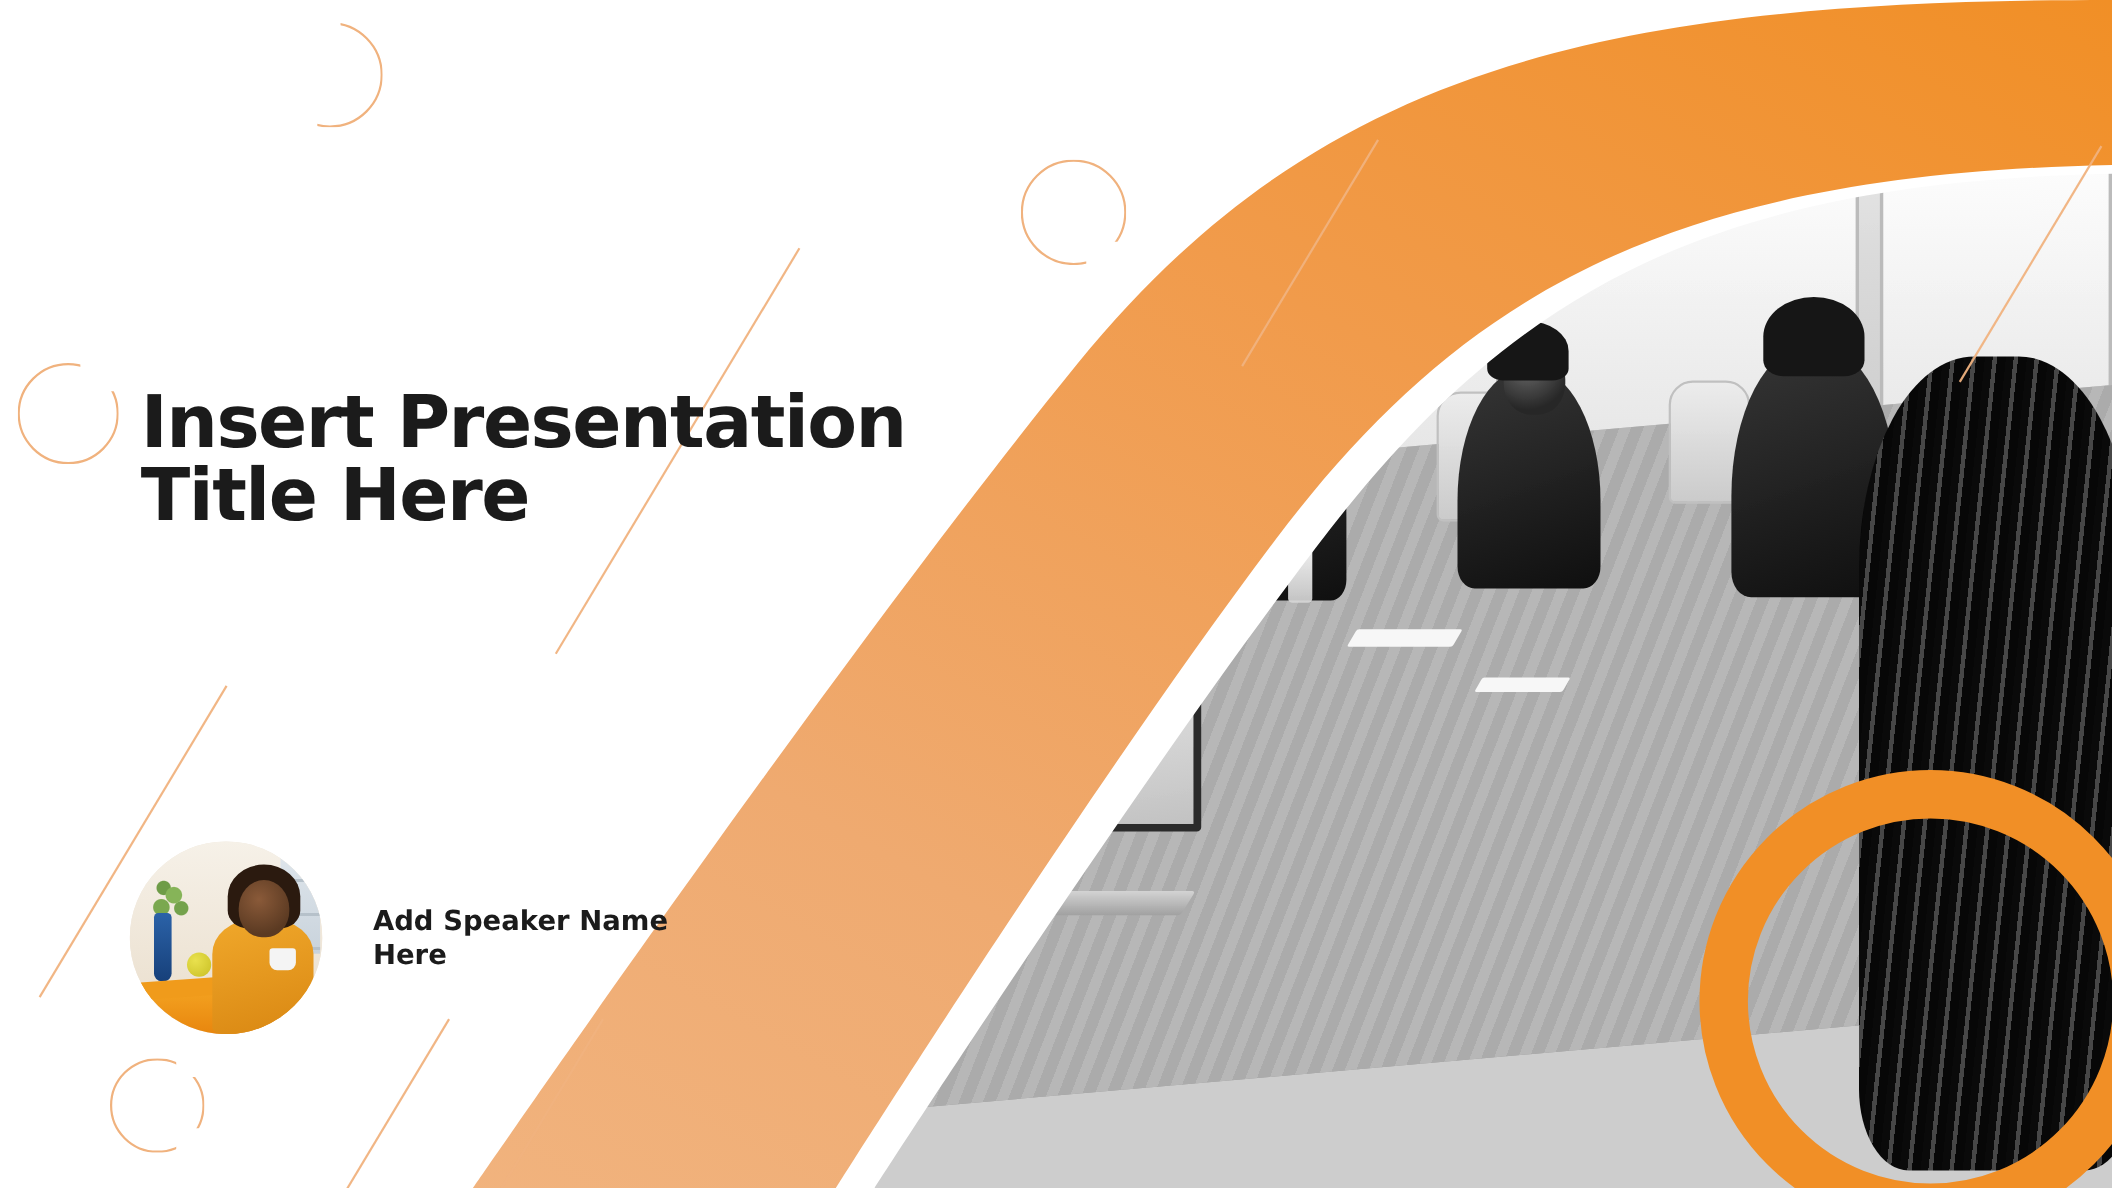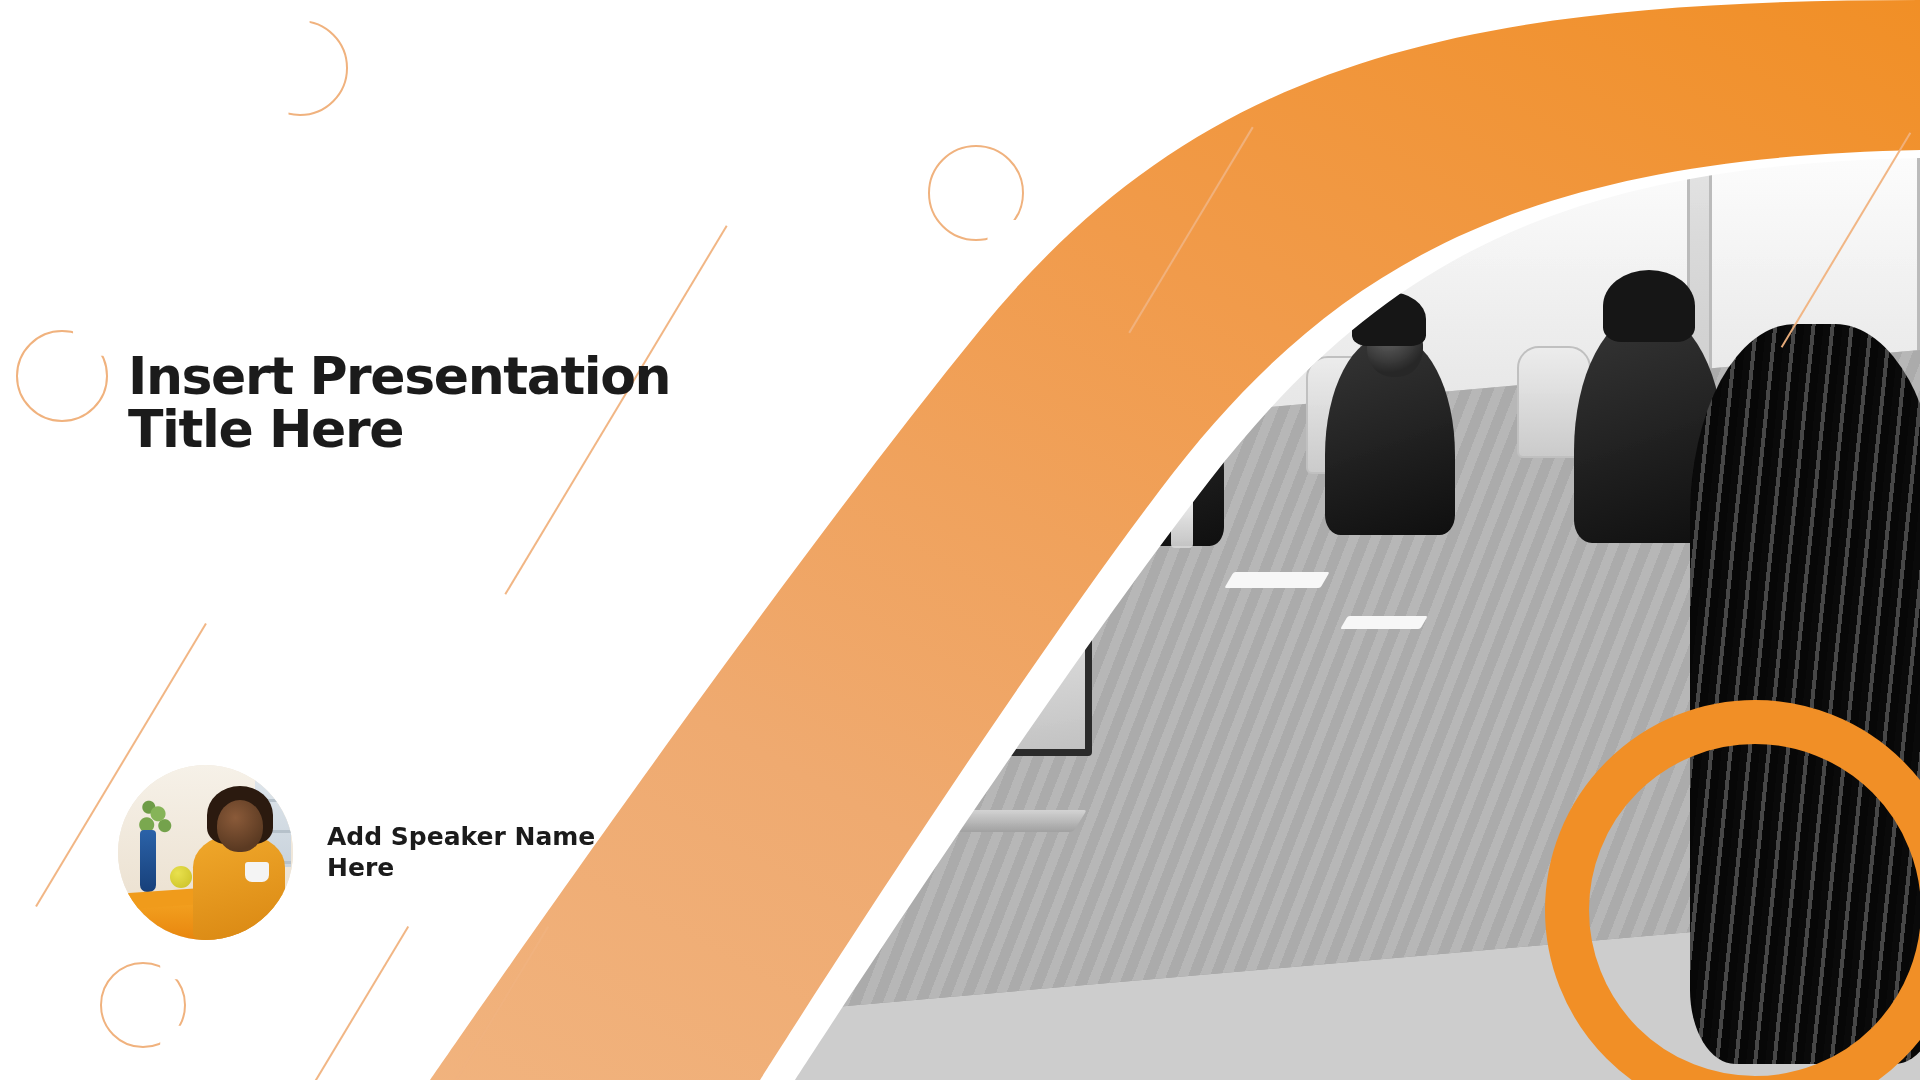--- a/index.html
+++ b/index.html
@@ -141,39 +141,39 @@
     background:transparent;
   }
 
   
   .content { position:absolute; left:0; top:0; width:900px; height:100%; }
 
   .title {
     position:absolute;
     left:128px; top:350px;
     width:790px;
-    font-size:52px;
+    font-size:66px;
     line-height:1.02;
     font-weight:700;
     letter-spacing:-1.4px;
     color:#1b1b1b;
     font-family:"DejaVu Sans", sans-serif;
     white-space:pre-line;
   }
   .subtitle {
     position:absolute;
     left:128px; top:548px;
     font-size:33px;
     font-weight:400;
     color:#2b2b2b;
     letter-spacing:.1px;
     font-family:"Liberation Sans", sans-serif;
   }
 
-  .speaker { position:absolute; left:118px; top:765px; display:flex; align-items:center; gap:34px; }
+  .speaker { position:absolute; left:118px; top:765px; display:flex; align-items:center; gap:46px; }
 
   .avatar {
     width:175px; height:175px;
     border-radius:50%;
     overflow:hidden;
     position:relative;
     flex:0 0 auto;
     background:#efe7dc;
   }
   .av-wall { position:absolute; inset:0; background:linear-gradient(180deg,#f6f1e8 0%,#efe6d8 55%,#e9ddcb 100%); }

